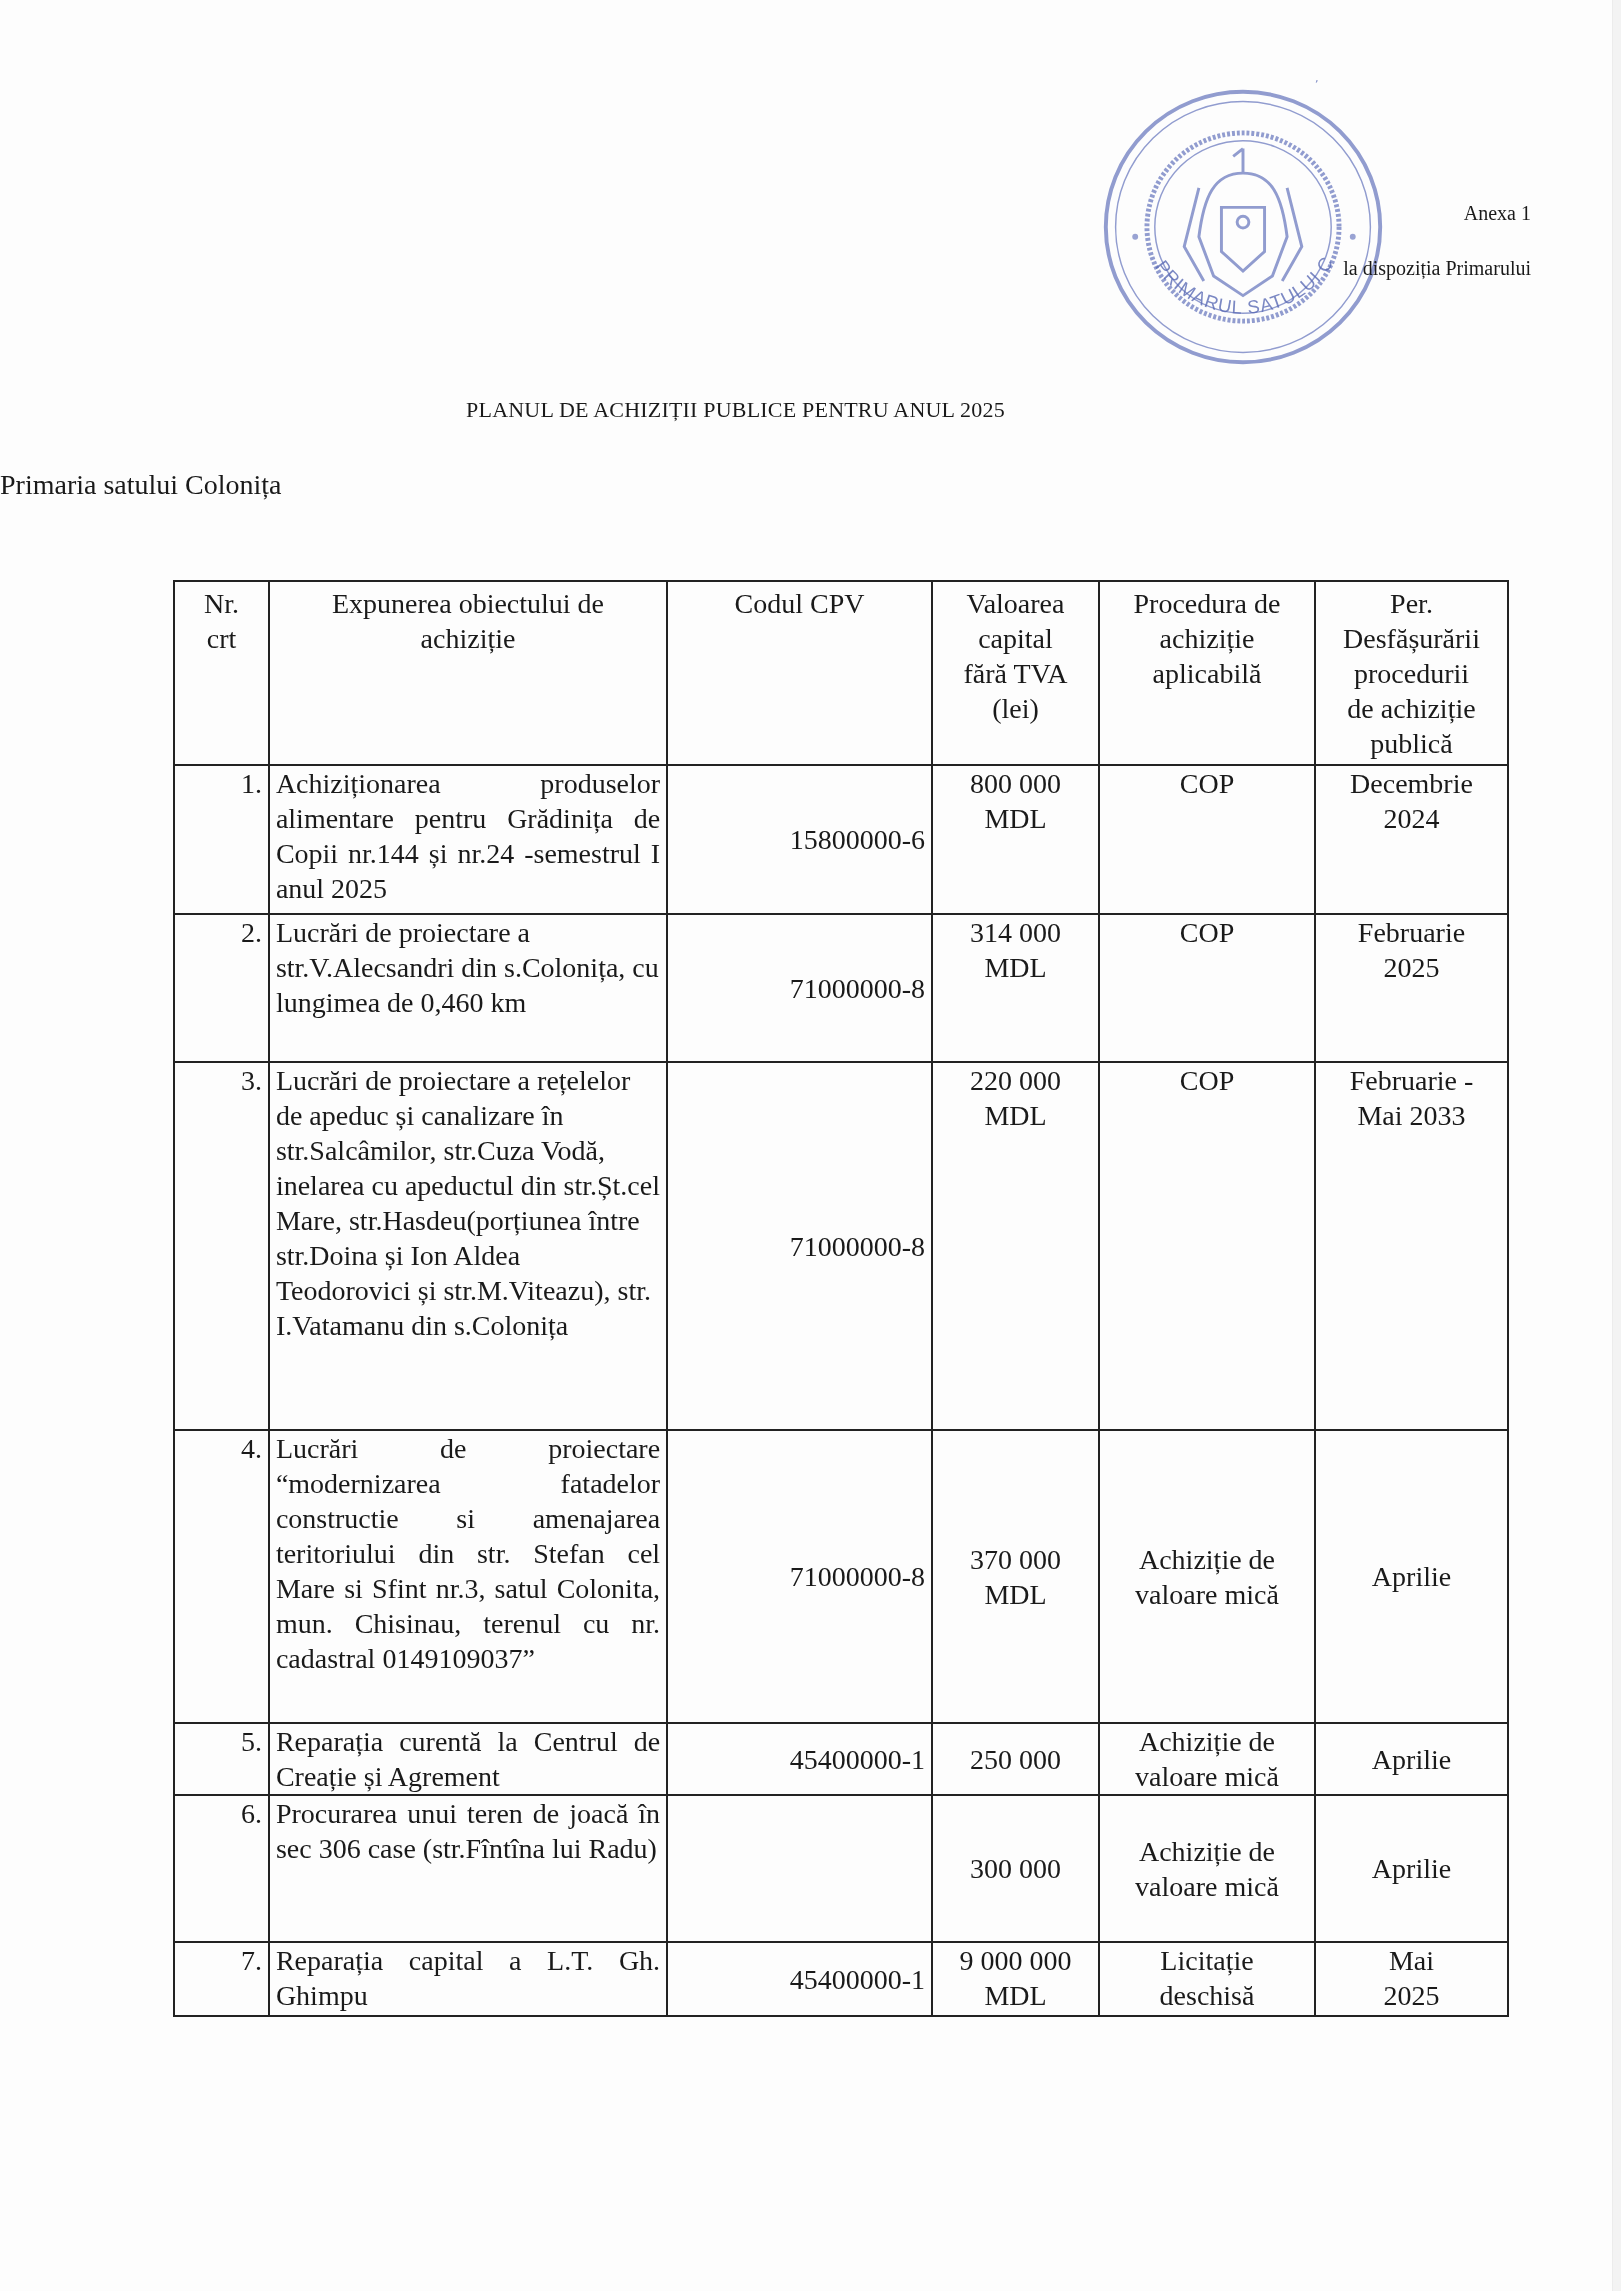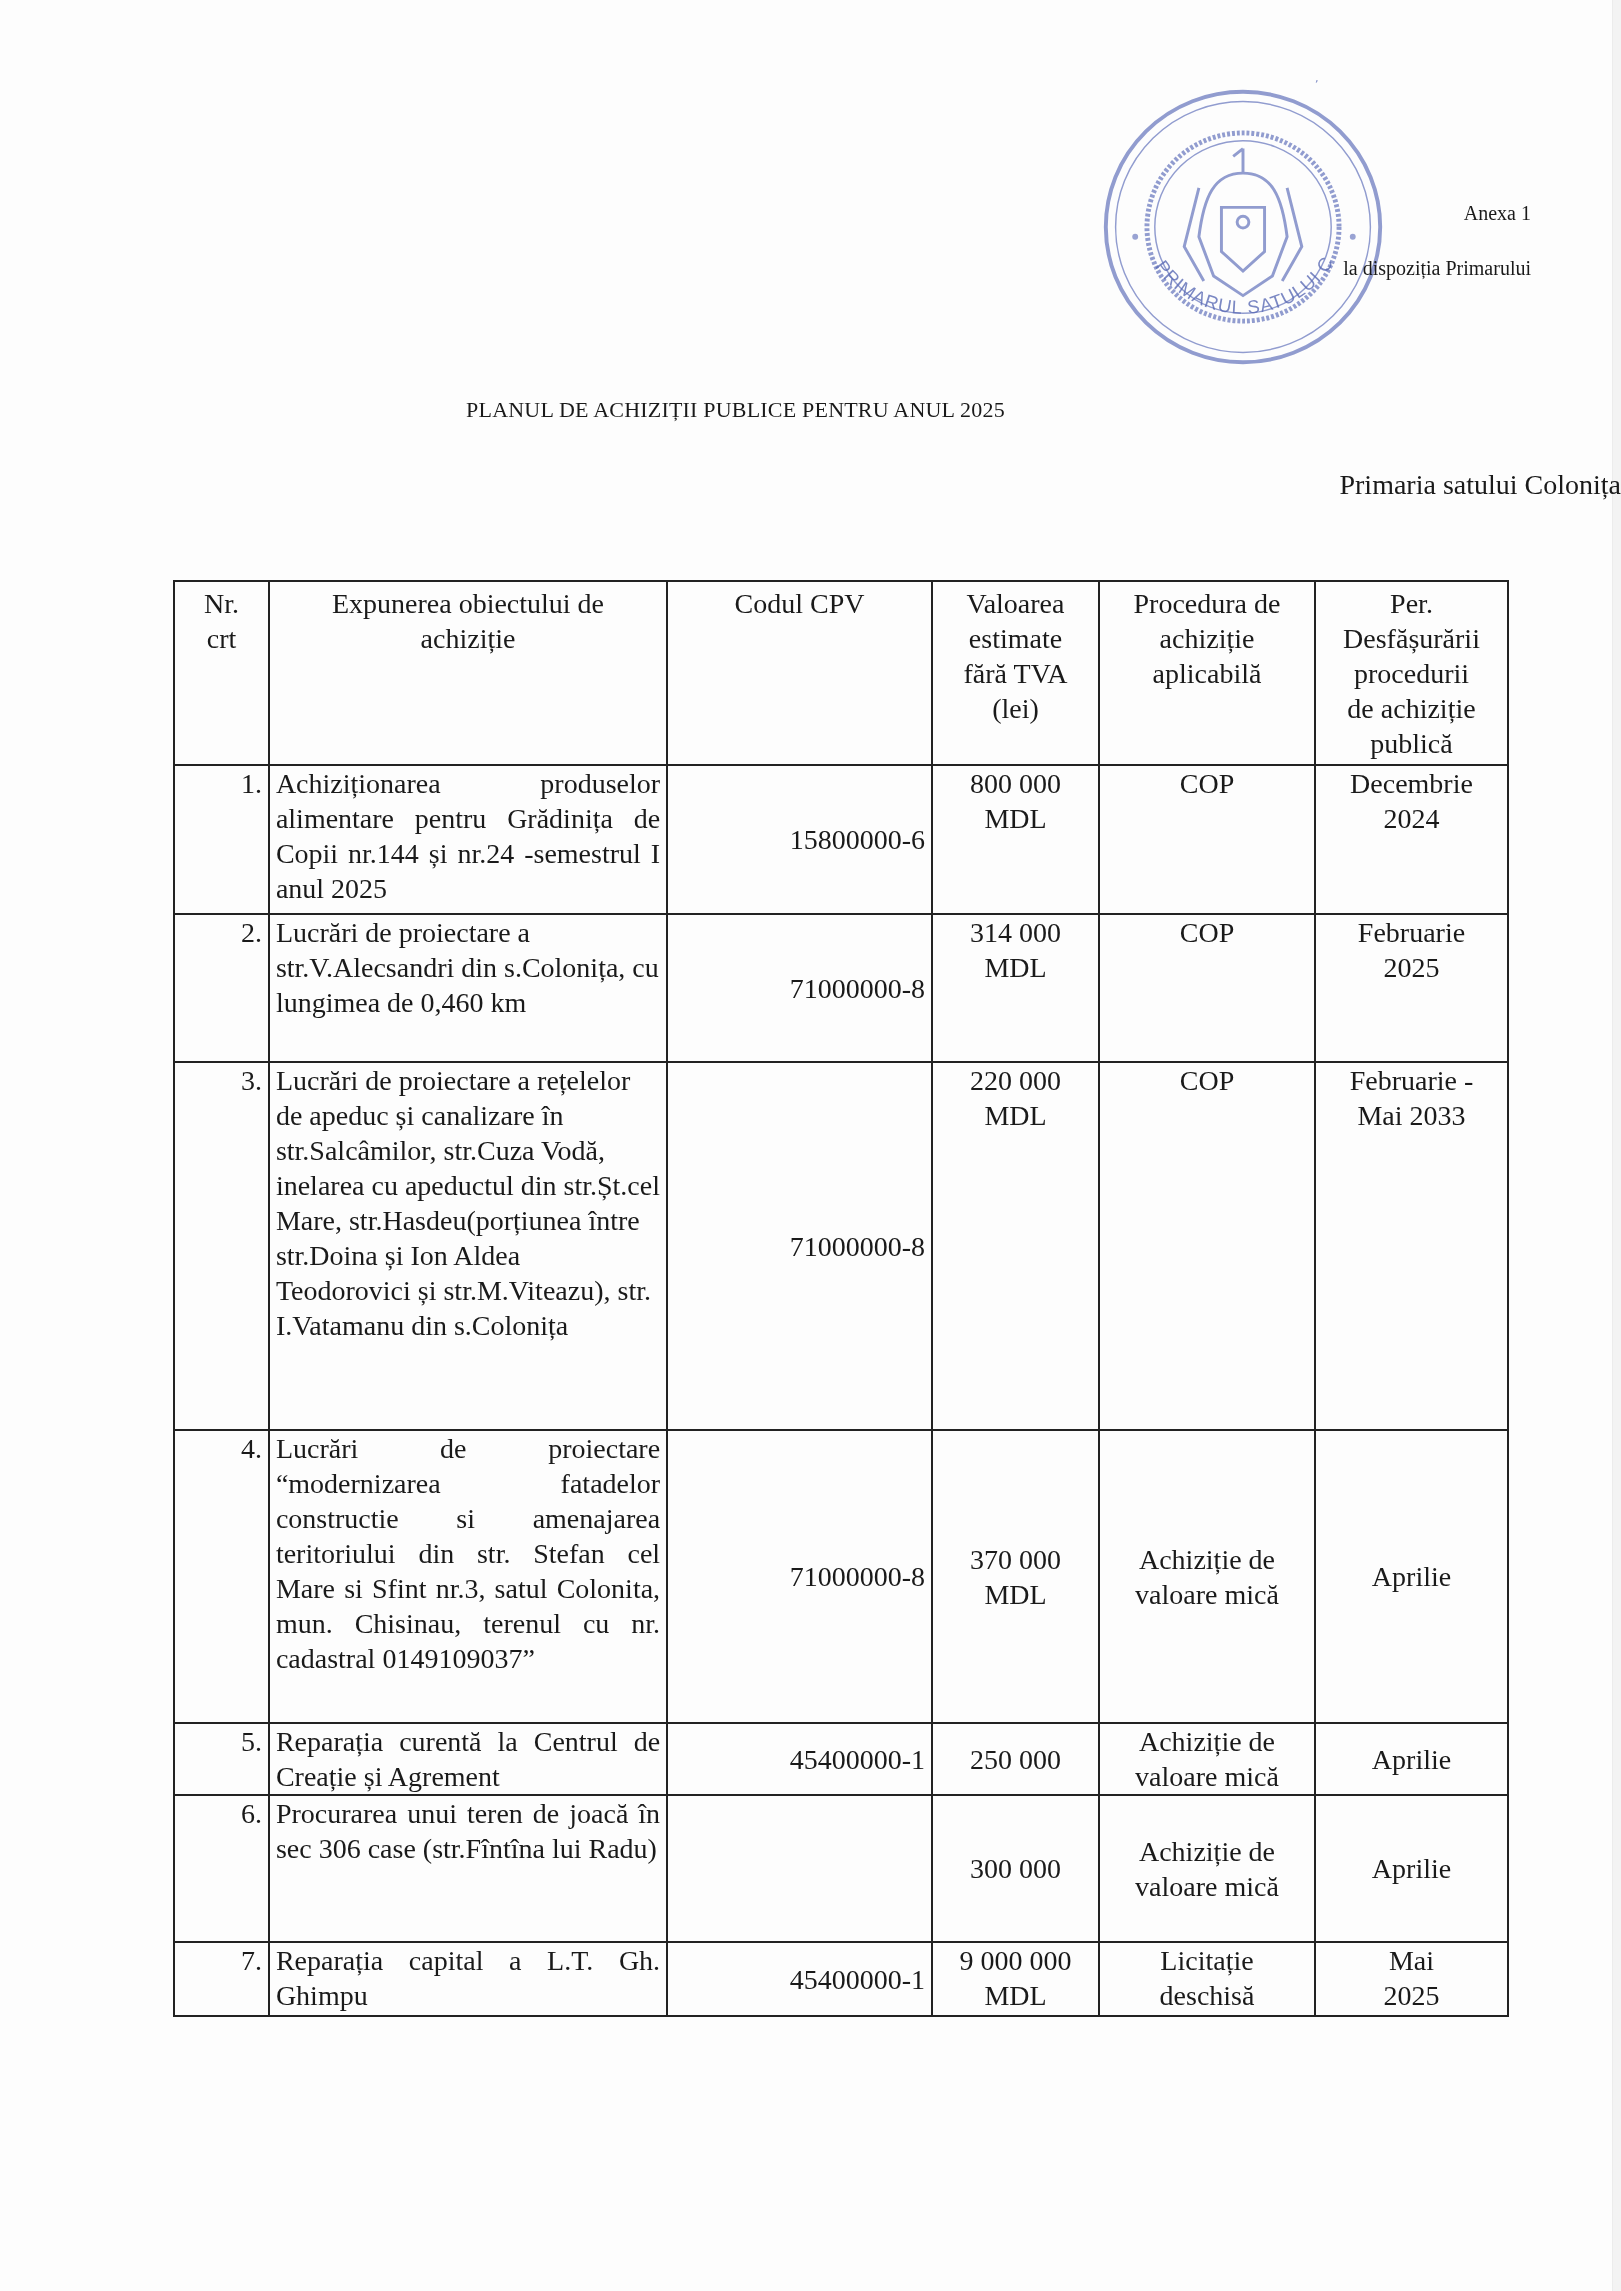--- a/index.html
+++ b/index.html
@@ -19,21 +19,21 @@
   .annex {
     position: absolute; right: 90px; top: 186px; text-align: right;
     font-size: 20px; line-height: 55px; z-index: 2;
   }
   .annex div { white-space: nowrap; }
   .title {
     position: absolute; left: 0; width: 1471px; top: 397px; text-align: center;
     font-size: 22px; letter-spacing: 0.2px;
   }
   .subtitle {
-    position: absolute; left: 0; width: 1621px; top: 469px; text-align: right;
+    position: absolute; left: 0; width: 1621px; top: 469px; text-align: left;
     font-size: 28px;
   }
   table.plan {
     position: absolute; left: 173px; top: 580px;
     border-collapse: collapse; table-layout: fixed;
     font-size: 28px; line-height: 35px;
   }
   table.plan td, table.plan th {
     border: 2px solid #222; vertical-align: top; padding: 0 5.9px; font-weight: normal;
   }
@@ -103,21 +103,21 @@
       </th>
       <th>
         <span class="ml">Expunerea obiectului de</span>
         <span class="ml">achiziție</span>
       </th>
       <th class="h-cpv">
         <span class="ml">Codul CPV</span>
       </th>
       <th>
         <span class="ml">Valoarea</span>
-        <span class="ml">estimate</span>
+        <span class="ml">capital</span>
         <span class="ml">fără TVA</span>
         <span class="ml">(lei)</span>
       </th>
       <th>
         <span class="ml">Procedura de</span>
         <span class="ml">achiziție</span>
         <span class="ml">aplicabilă</span>
       </th>
       <th>
         <span class="ml">Per.</span>

